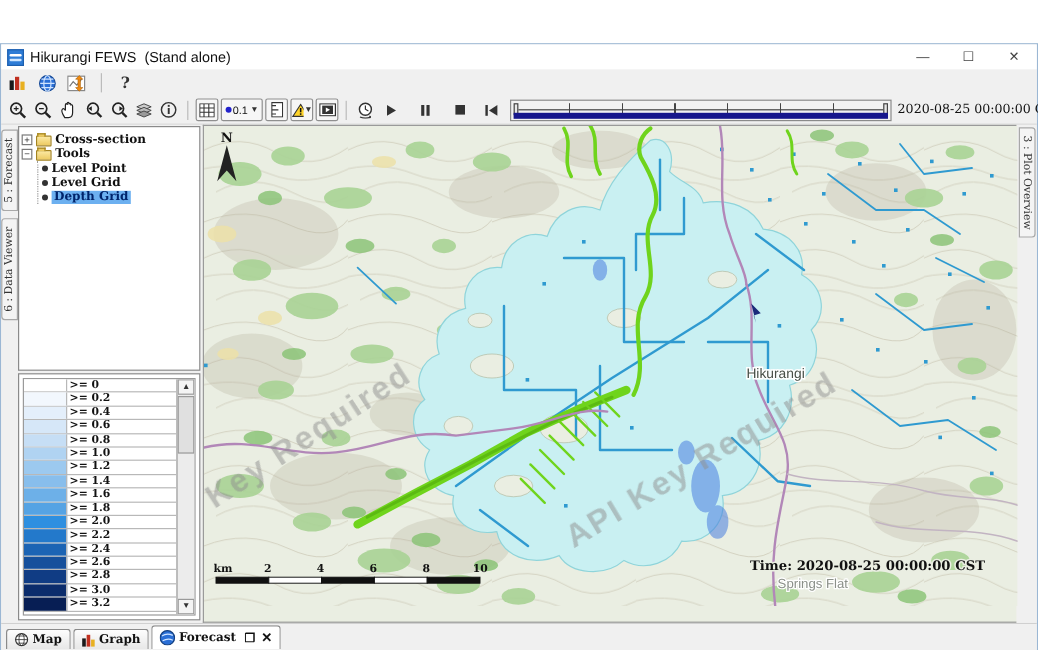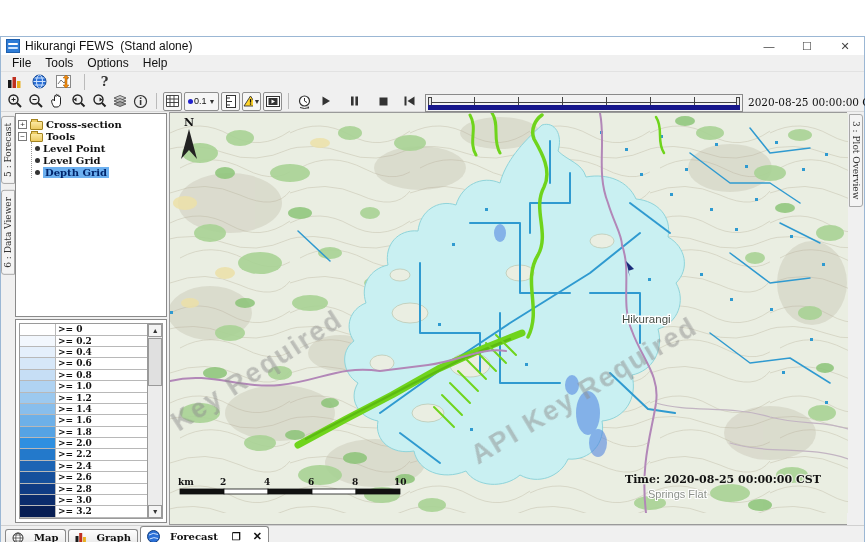--- a/index.html
+++ b/index.html
@@ -72,21 +72,21 @@
   .lg-scroll { width:15px; background:#ececec; border-left:1px solid #9a9a9a; position:relative; flex:none; }
   .sc-btn { position:absolute; left:0; width:14px; height:13px; border:1px solid #9a9a9a; background:#f4f4f4; font-size:7px; text-align:center; line-height:12px; color:#333; }
   .sc-up { top:0; } .sc-dn { bottom:0; }
   .sc-thumb { position:absolute; top:14px; left:0; width:14px; height:48px; border:1px solid #9a9a9a; background:#e0e0e0; }
 
   .mapwrap { width:678px; height:100%; position:relative; background:#eaeee2; border:1px solid #9a9a9a; border-right:none; }
   .mapwrap svg { display:block; }
 
   
   .tabrow { height:22px; background:#f0f0f0; display:flex; align-items:flex-end; padding-left:4px; gap:2px; border-top:1px solid #d0d0d0;}
-  .btab { display:flex; align-items:center; gap:10px; border:1px solid #8a8a8a; border-bottom:none; border-radius:3px 3px 0 0;
+  .btab { display:flex; align-items:center; gap:3px; border:1px solid #8a8a8a; border-bottom:none; border-radius:3px 3px 0 0;
           background:linear-gradient(#fdfdfd,#e7e7e7); height:17px; padding:0 6px; font-family:"DejaVu Serif",serif; font-size:10px; font-weight:bold; color:#111; }
   .btab.active { background:#fff; height:20px; }
   .tab-glyph { font-size:10px; line-height:10px; }
   .tab-sq { font-size:10px; color:#111; margin-left:4px; }
   .tab-x { font-size:11px; color:#111; font-weight:bold; margin-left:2px; }
   .logsrow { height:18px; background:#f0f0f0; display:flex; align-items:center; padding-left:4px; }
   .logsbtn { border:1px solid #8a8a8a; border-radius:2px; background:#f8f8f8; font-family:"DejaVu Serif",serif; font-size:10px; font-weight:bold; color:#111; padding:0 5px; height:14px; line-height:13px; }
 
   
   .statusbar { height:18px; display:flex; background:#f0f0f0; font-family:"DejaVu Serif",serif; font-size:10.5px; color:#111; }
@@ -104,26 +104,20 @@
   <div class="titlebar">
     <span class="app-icon"></span>
     <span class="title-text">Hikurangi FEWS  (Stand alone)</span>
     <div class="win-btns">
       <div class="win-btn">—</div>
       <div class="win-btn">☐</div>
       <div class="win-btn">✕</div>
     </div>
   </div>
 
-  <div class="menubar">
-    <span class="menu-item">File</span>
-    <span class="menu-item">Tools</span>
-    <span class="menu-item">Options</span>
-    <span class="menu-item">Help</span>
-  </div>
 
   <div class="toolbar1">
     <span class="tbtn">
       <svg width="15" height="14">
           <rect x="1" y="5" width="3.5" height="8" fill="#1a1a1a"></rect>
           <rect x="5.5" y="2" width="3.5" height="11" fill="#c03020"></rect>
           <rect x="10" y="6" width="3.5" height="7" fill="#e8b020"></rect>
         </svg>
     </span>
     <span class="tbtn">

